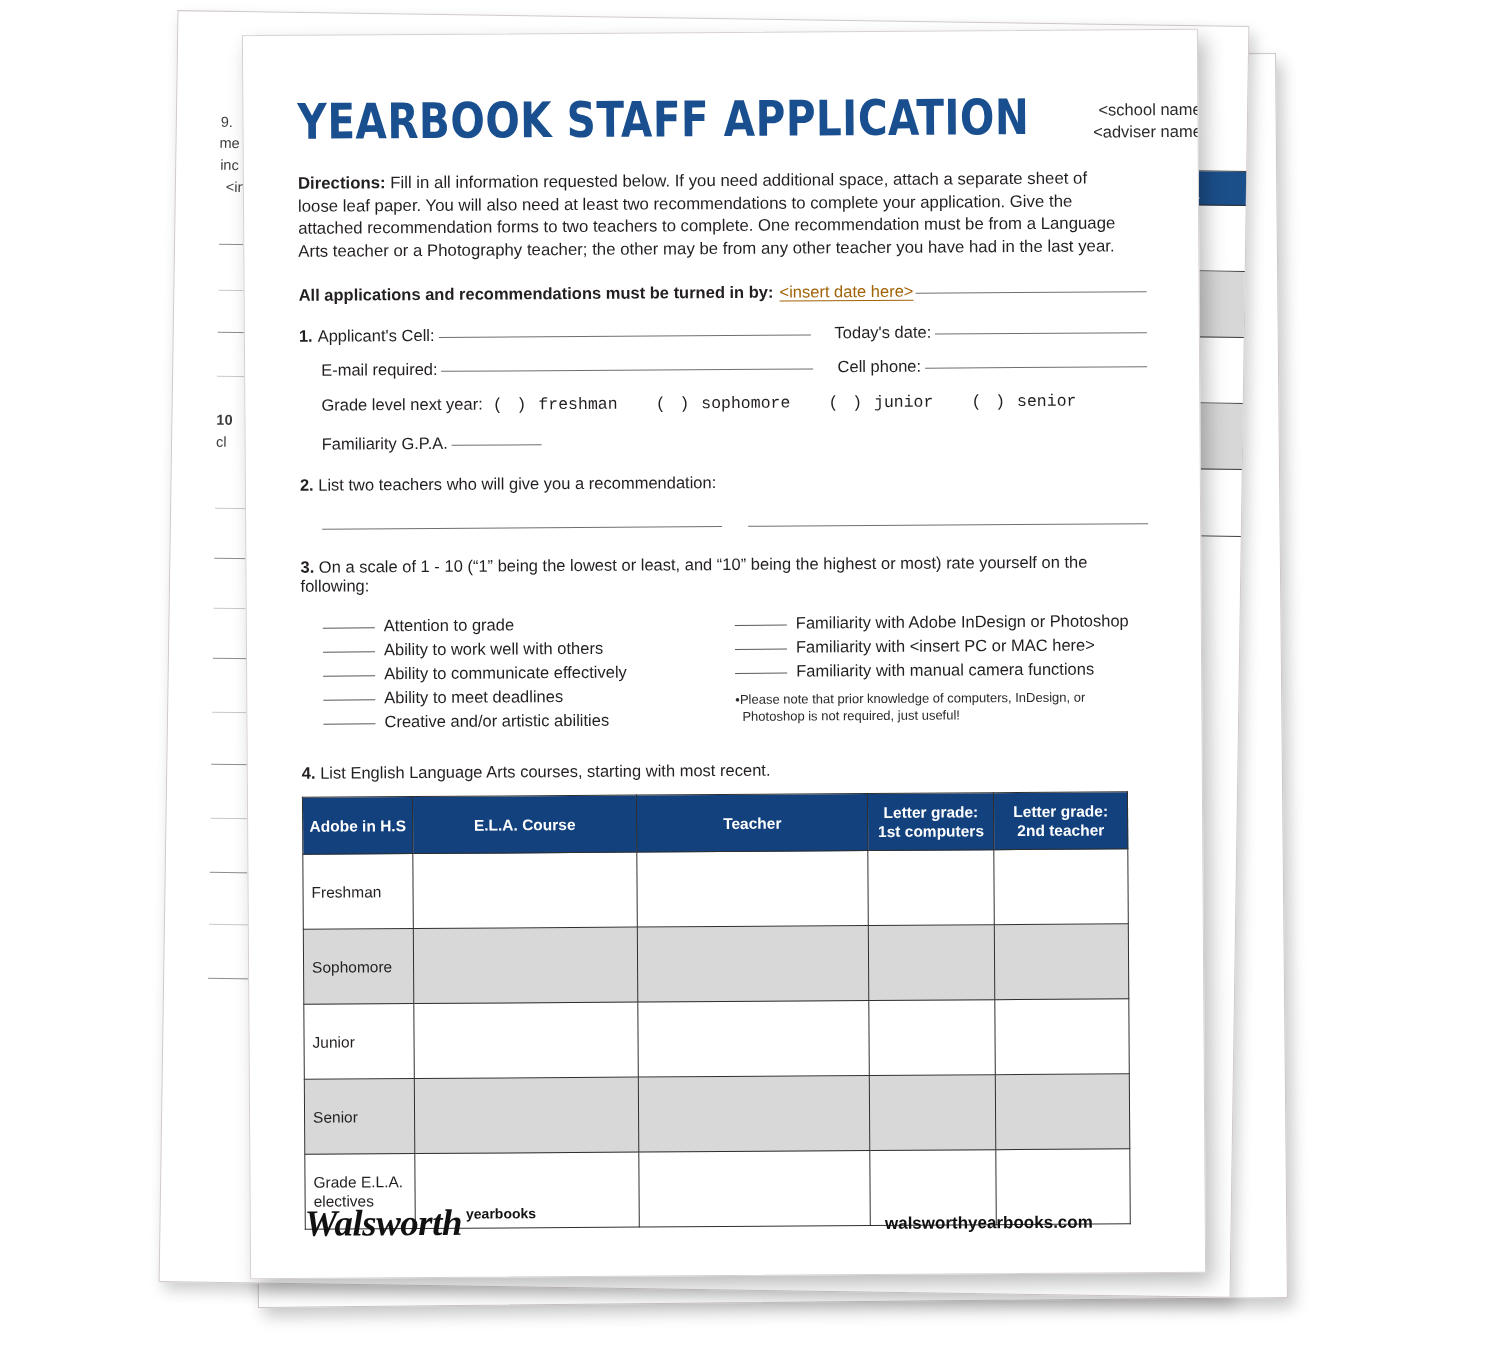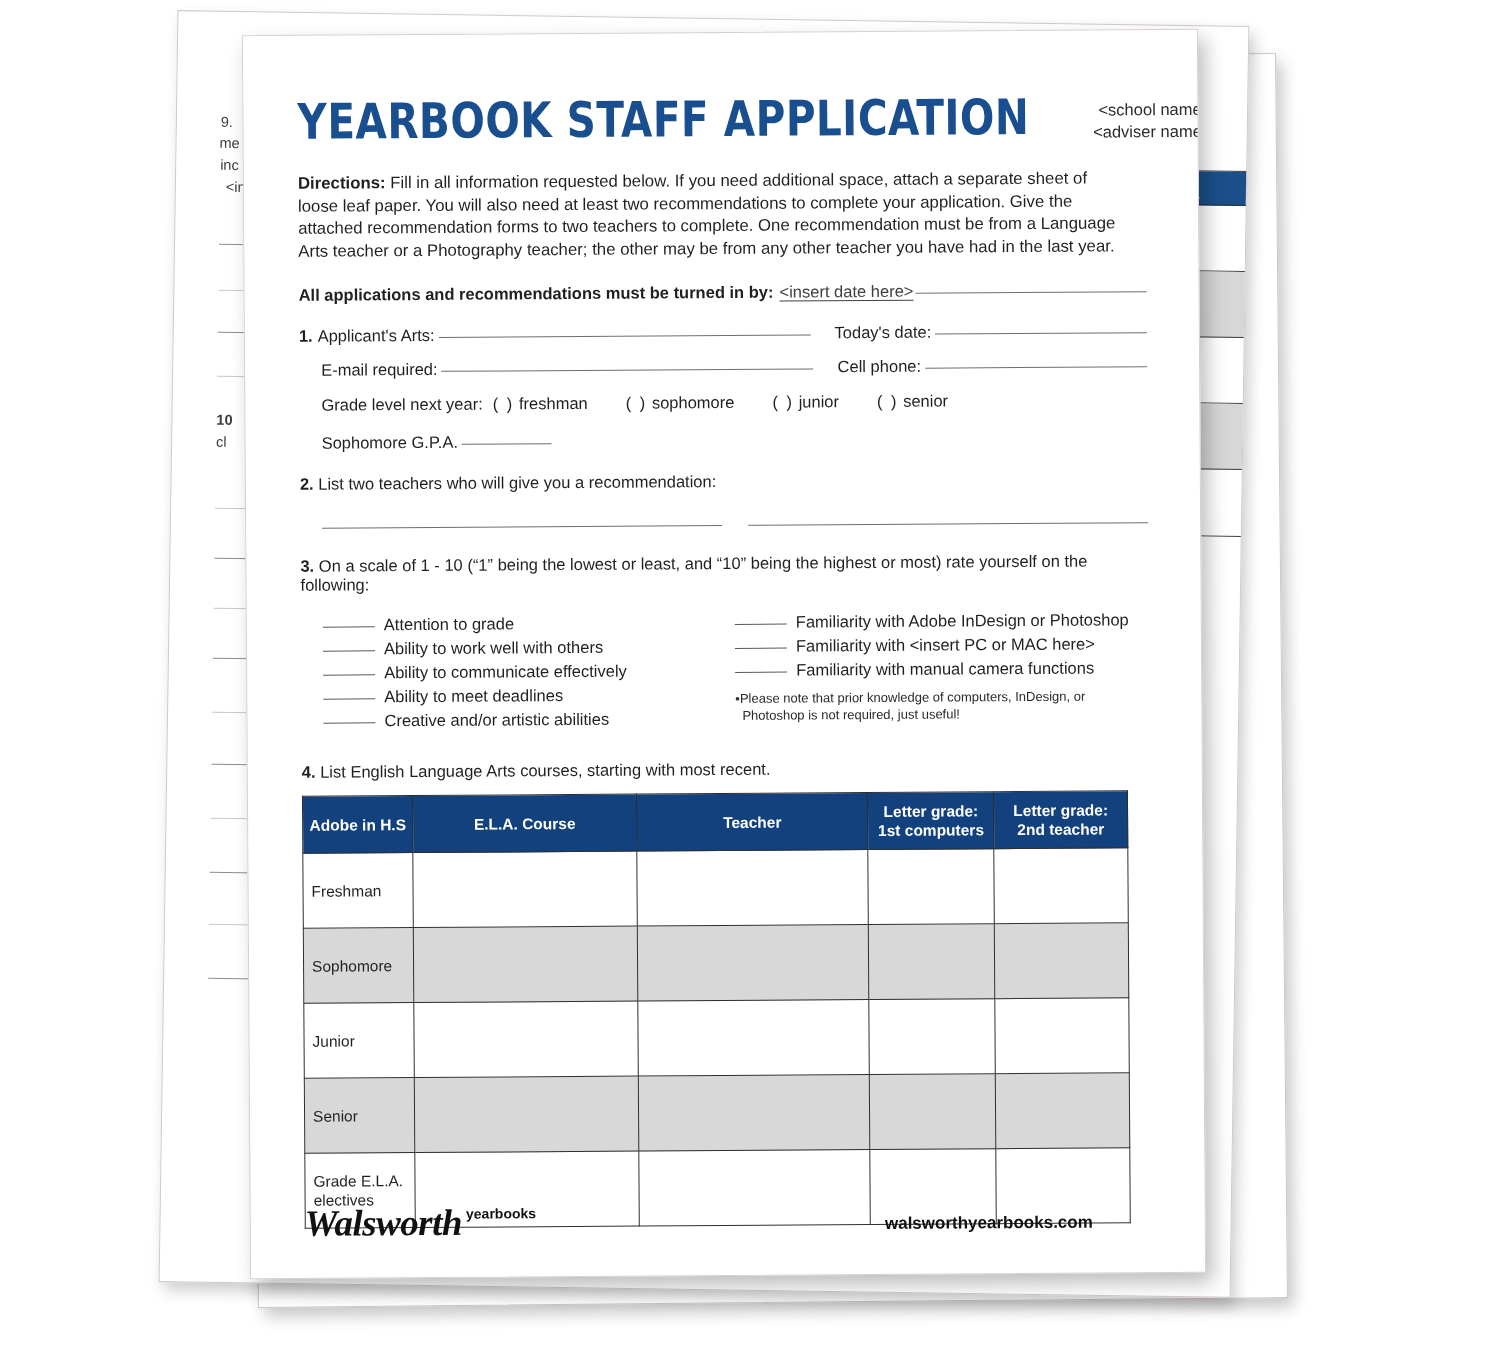--- a/index.html
+++ b/index.html
@@ -164,21 +164,21 @@
     font-size: 16.5px;
     display: flex;
     align-items: baseline;
     white-space: nowrap;
   }
   .deadline-label { font-weight: bold; }
   .deadline-value {
     margin-left: 6px;
     text-decoration: underline;
     text-underline-offset: 3px;
-    color: #404040;
+    color: #a16207;
   }
   .deadline-rule {
     flex: 1;
     border-bottom: 1px solid #6f6f6f;
     margin-left: 2px;
     position: relative;
     top: -3px;
   }
 
   
@@ -209,21 +209,21 @@
   .gap-lg { width: 24px; flex: none; }
 
   .grade-opts {
     display: flex;
     align-items: baseline;
     padding-left: 22px;
     margin-top: 16px;
     font-size: 16.5px;
   }
   .grade-opts .lbl { margin-right: 10px; }
-  .grade-opt { margin-right: 38px; white-space: nowrap; }
+  .grade-opt { margin-right: 38px; white-space: nowrap; font-family: Liberation Mono, monospace; }
   .grade-opt:last-child { margin-right: 0; }
   .paren { letter-spacing: 2px; }
 
   .two-lines {
     display: flex;
     gap: 26px;
     padding-left: 22px;
     margin-top: 34px;
   }
   .two-lines .ln {
@@ -409,21 +409,21 @@
       <p class="directions"><b>Directions:</b><span> Fill in all information requested below. If you need additional space, attach a separate sheet of loose leaf paper. You will also need at least two recommendations to complete your application. Give the attached recommendation forms to two teachers to complete. One recommendation must be from a Language Arts teacher or a Photography teacher; the other may be from any other teacher you have had in the last year.</span></p>
 
       <div class="deadline">
         <span class="deadline-label">All applications and recommendations must be turned in by:</span>
         <span class="deadline-value">&lt;insert date here&gt;</span>
         <span class="deadline-rule"></span>
       </div>
 
       <div class="fieldrow" style="margin-top:22px;">
         <span class="item-num" style="margin-right:5px;">1.</span>
-        <span class="fld-label">Applicant's Arts:</span>
+        <span class="fld-label">Applicant's Cell:</span>
         <span class="fld-line w-name"></span>
         <span class="gap-lg"></span>
         <span class="fld-label">Today's date:</span>
         <span class="fld-line grow"></span>
       </div>
 
       <div class="fieldrow indent" style="margin-top:15px;">
         <span class="fld-label">E-mail required:</span>
         <span class="fld-line" style="width:372px;"></span>
         <span class="gap-lg"></span>
@@ -433,21 +433,21 @@
 
       <div class="grade-opts">
         <span class="lbl">Grade level next year:</span>
         <span class="grade-opt"><span class="paren">( )</span> <span>freshman</span></span>
         <span class="grade-opt"><span class="paren">( )</span> <span>sophomore</span></span>
         <span class="grade-opt"><span class="paren">( )</span> <span>junior</span></span>
         <span class="grade-opt"><span class="paren">( )</span> <span>senior</span></span>
       </div>
 
       <div class="fieldrow indent" style="margin-top:19px;">
-        <span class="fld-label">Sophomore G.P.A.</span>
+        <span class="fld-label">Familiarity G.P.A.</span>
         <span class="fld-line w-gpa"></span>
       </div>
 
       <div class="item" style="margin-top:22px;">
         <span class="item-num">2.</span>
         <span>List two teachers who will give you a recommendation:</span>
       </div>
       <div class="two-lines">
         <span class="ln"></span>
         <span class="ln"></span>

